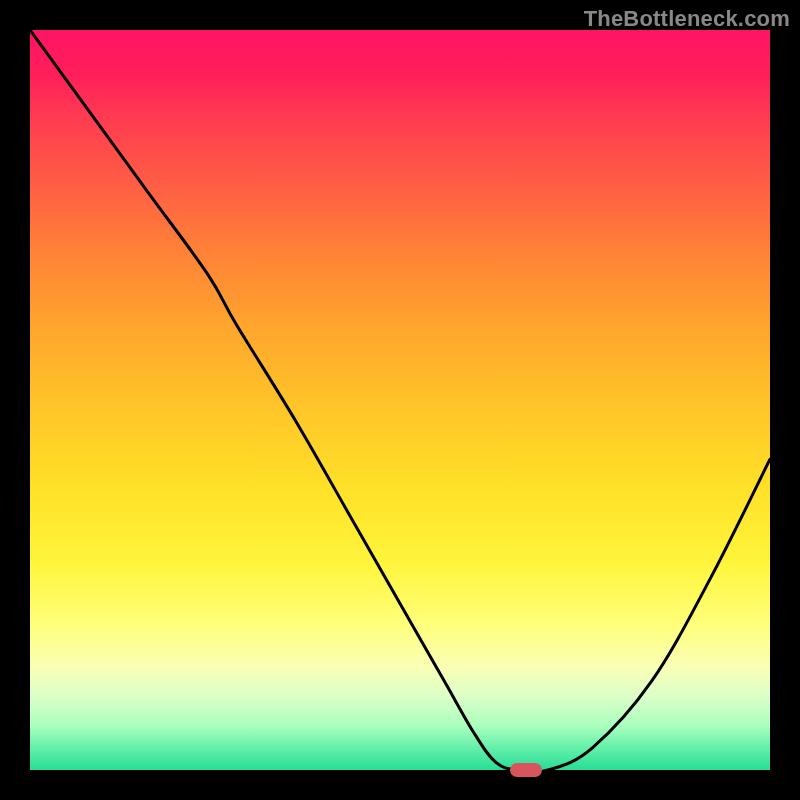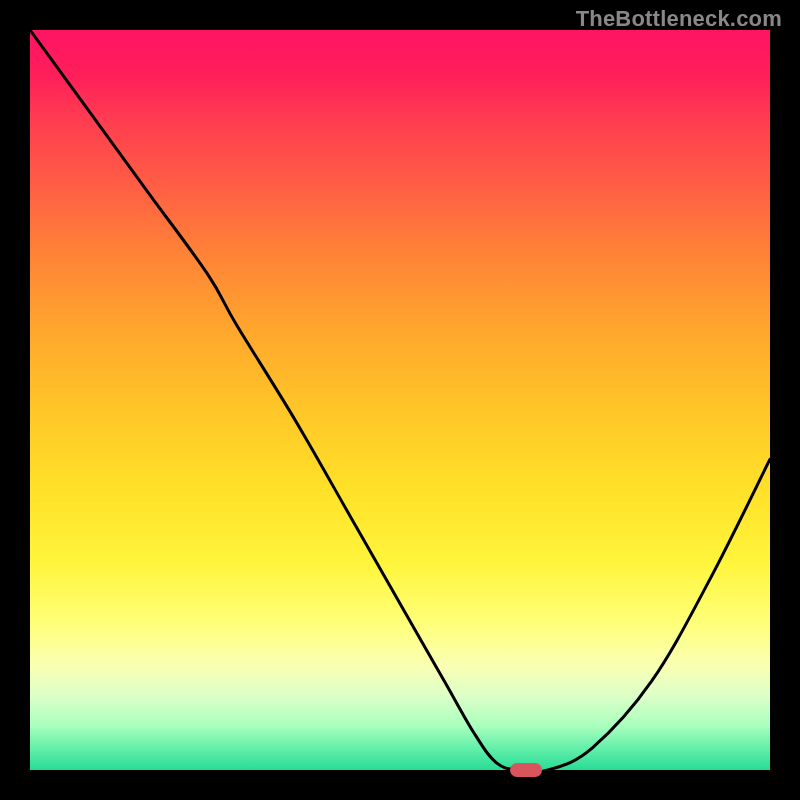--- a/index.html
+++ b/index.html
@@ -36,21 +36,21 @@
       rgb(250, 255, 180) 86%,
       rgb(220, 255, 200) 90%,
       rgb(170, 255, 190) 94%,
       rgb(100, 240, 170) 97%,
       rgb(40, 220, 150) 100%
     );
   }
   .watermark {
     position: absolute;
     top: 6px;
-    right: 18px;
+    right: 10px;
     font-family: Arial, Helvetica, sans-serif;
     font-size: 22px;
     font-weight: 600;
     color: #888;
     letter-spacing: 0.2px;
   }
   .curve-svg {
     position: absolute;
     left: 30px;
     top: 30px;

